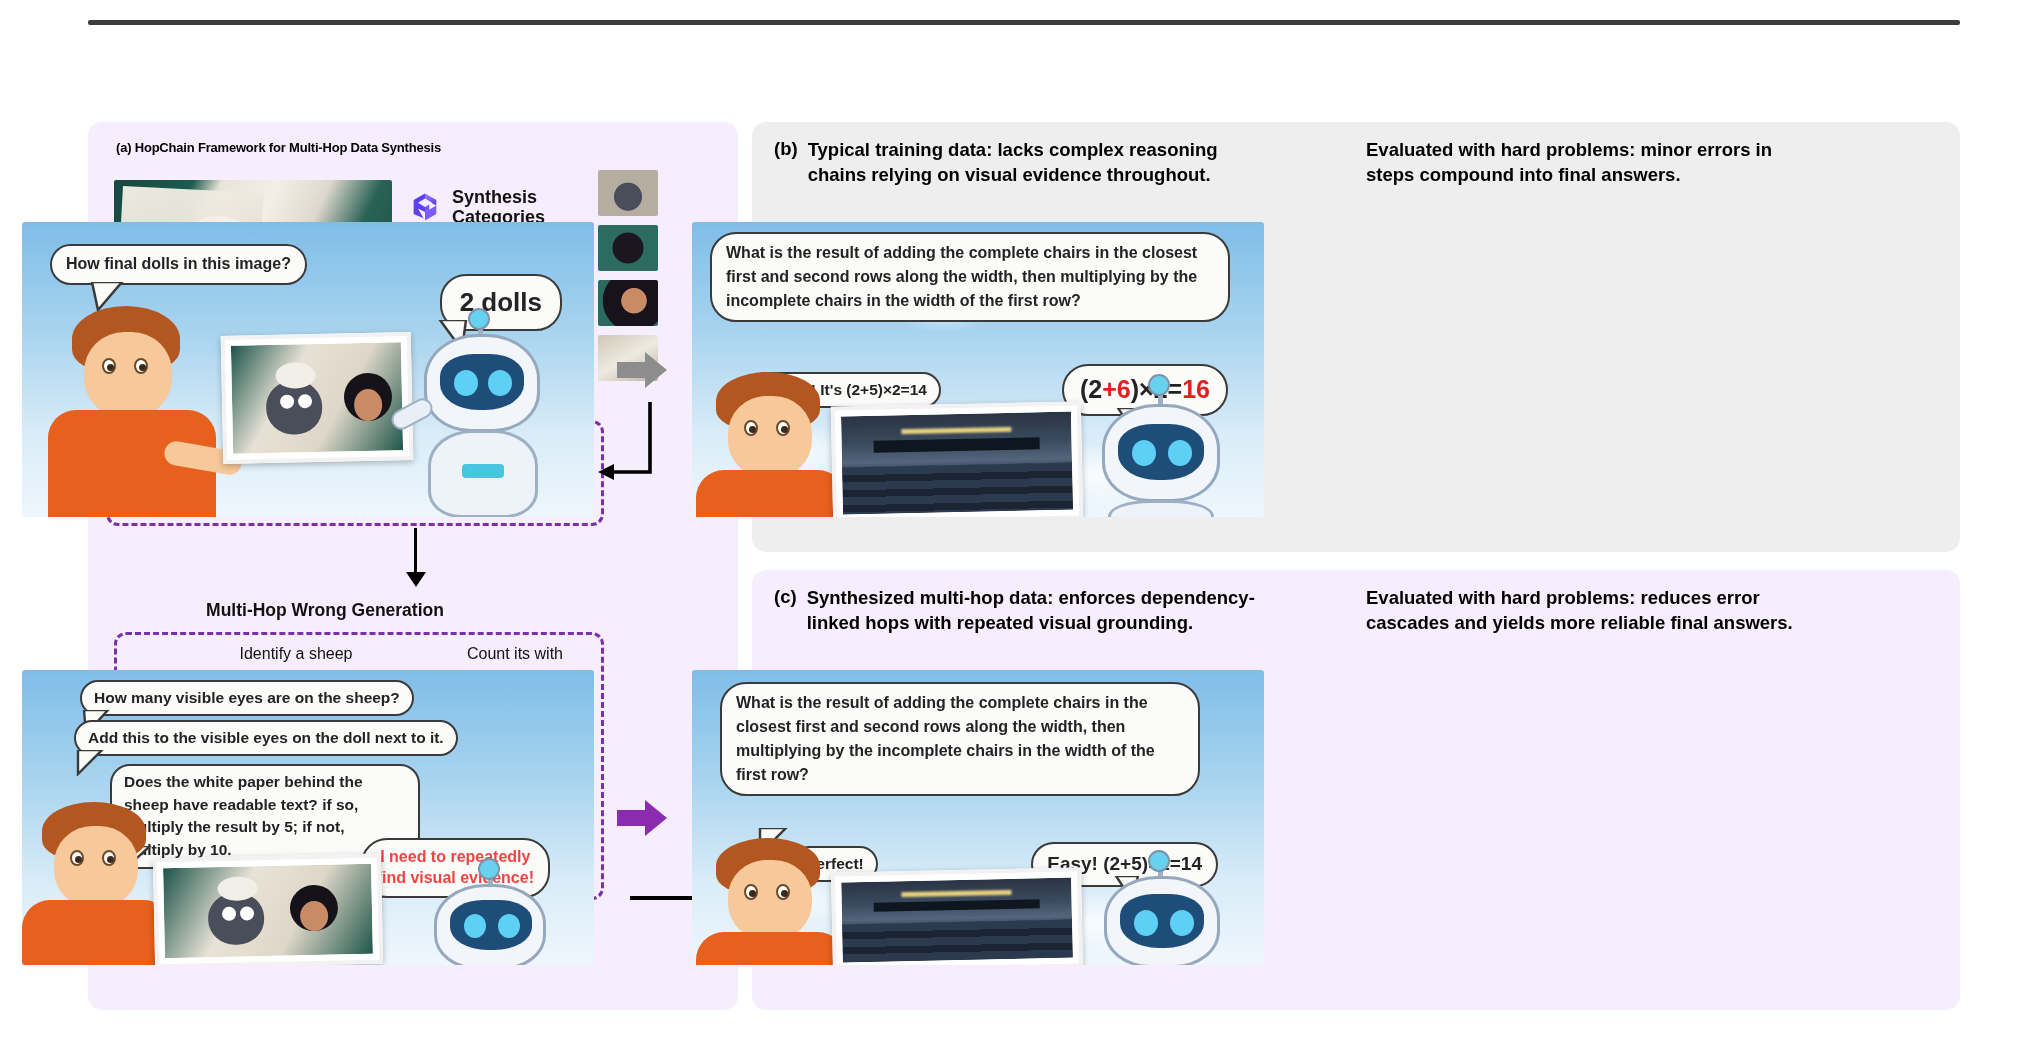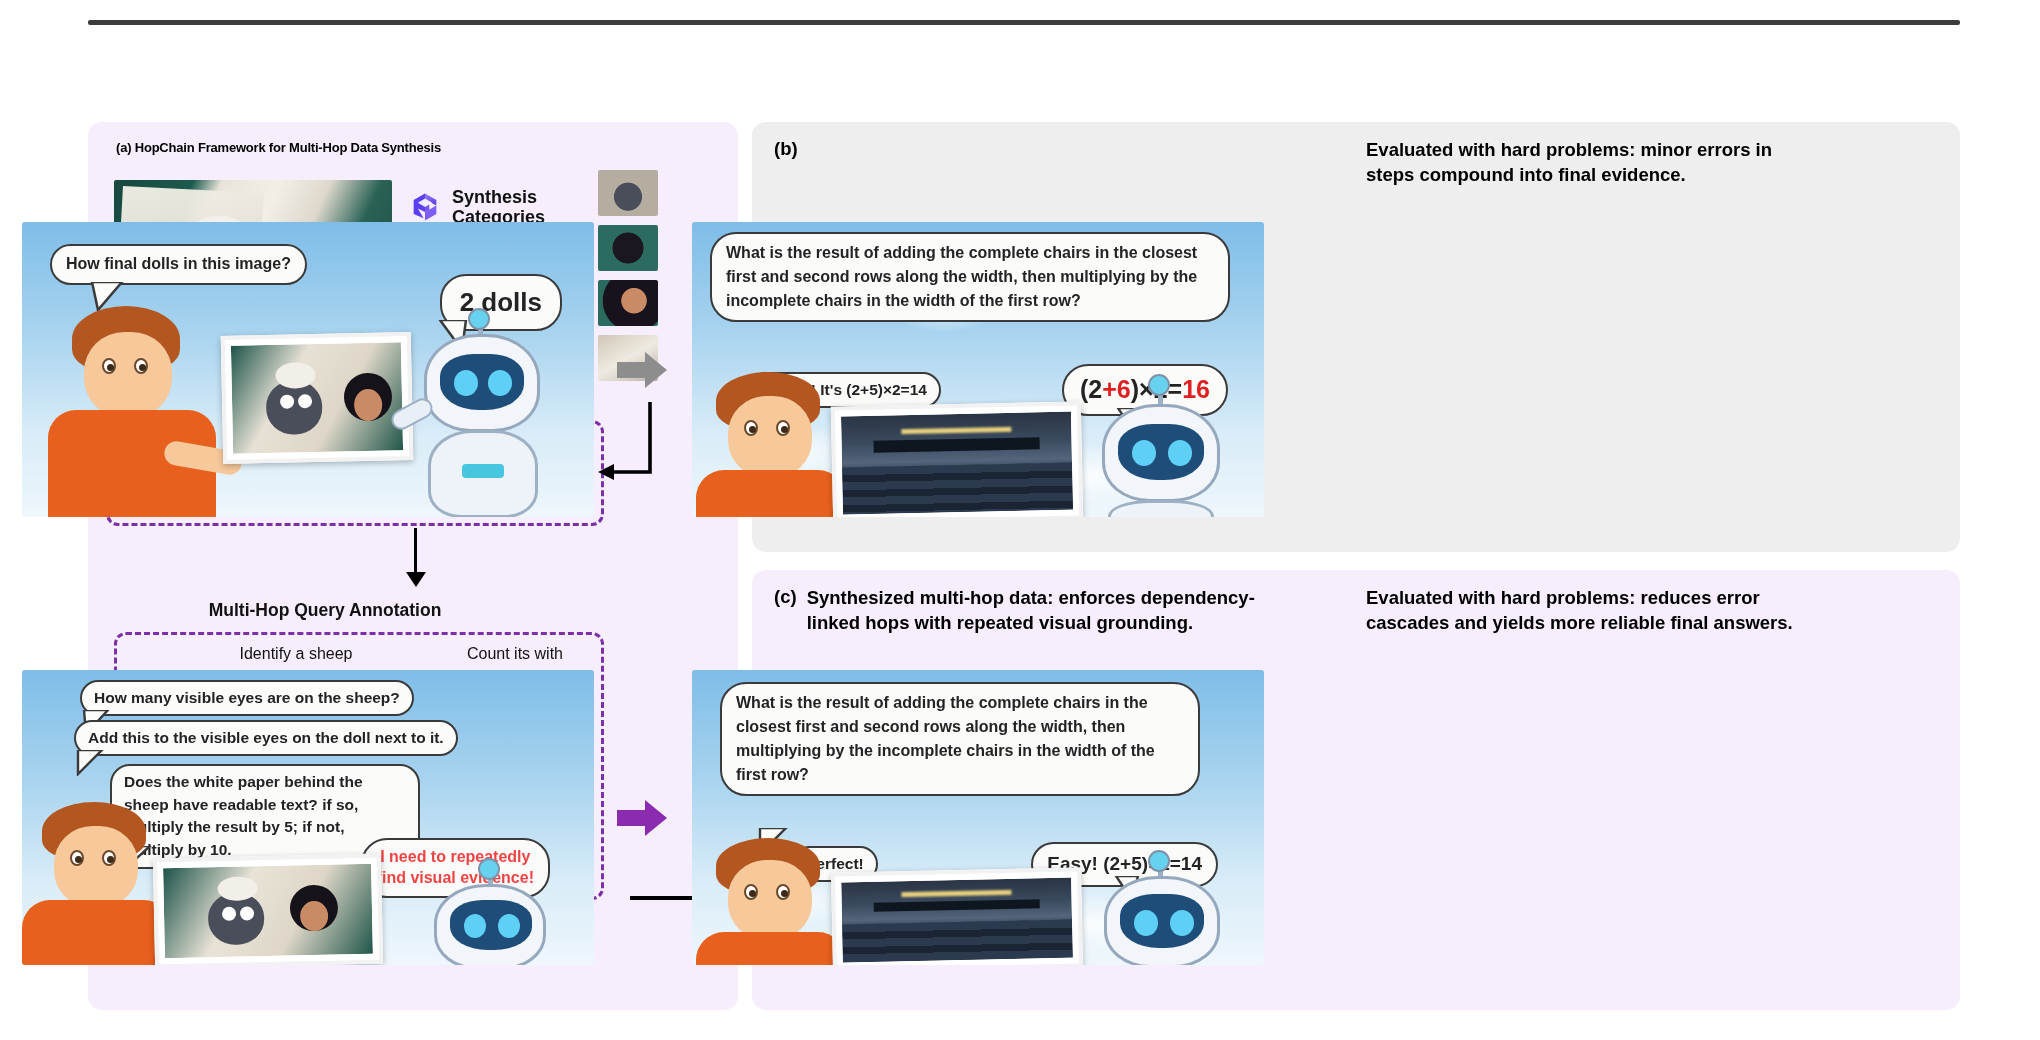--- a/index.html
+++ b/index.html
@@ -296,21 +296,21 @@
   <div class="ahead-l" style="left:402px; top:472px;"></div>
 
   <svg style="position:absolute; left:588px; top:400px; width:80px; height:90px;" viewBox="0 0 80 90">
     <path d="M62 2 V72 H26" stroke="#000" stroke-width="3.6" fill="none"></path>
     <polygon points="26,64 10,72 26,80" fill="#000"></polygon>
   </svg>
 
   <div class="vline" style="left:414px; top:528px; height:50px;"></div>
   <div class="ahead-d" style="left:406px; top:572px;"></div>
 
-  <div class="sec-title mh-title">Multi-Hop Query Annotation</div>
+  <div class="sec-title mh-title">Multi-Hop Wrong Generation</div>
   <div class="dash-box box-hops"></div>
 
   <div class="hop-name" style="left:132px; top:672px;">
     <span>Perception-</span><br>
     <span>Level Hop</span>
   </div>
 
   <div class="hop-cap" style="left:216px; top:644px; width:160px;">Identify a sheep</div>
   <div class="node" style="left:268px; top:670px;">
     <div class="thumb sheep" style="width:72px;height:52px;"></div>
@@ -399,25 +399,29 @@
 
   <svg style="position:absolute; left:620px; top:780px; width:140px; height:120px;" viewBox="0 0 140 120">
     <path d="M10 118 H74 V58 H112" stroke="#000" stroke-width="4" fill="none"></path>
     <polygon points="112,48 132,58 112,68" fill="#000"></polygon>
   </svg>
 
   <div class="panel-b">
     <div class="cap-row">
       <div class="cap-block">
         <span class="cap-tag">(b)</span>
+        <span class="cap-text">
+          <span>Typical training data: lacks complex reasoning</span><br>
+          <span>chains relying on visual evidence throughout.</span>
+        </span>
       </div>
       <div class="cap-block">
         <span class="cap-text">
           <span>Evaluated with hard problems: minor errors in</span><br>
-          <span>steps compound into final evidence.</span>
+          <span>steps compound into final answers.</span>
         </span>
       </div>
     </div>
   </div>
 
   <div class="scene-row" style="top:222px;">
 
     <div class="scene">
       <div class="bub" style="left:28px; top:22px;">How final dolls in this image?</div>
       <svg style="position:absolute;left:66px;top:60px;width:40px;height:30px;" viewBox="0 0 40 30">

